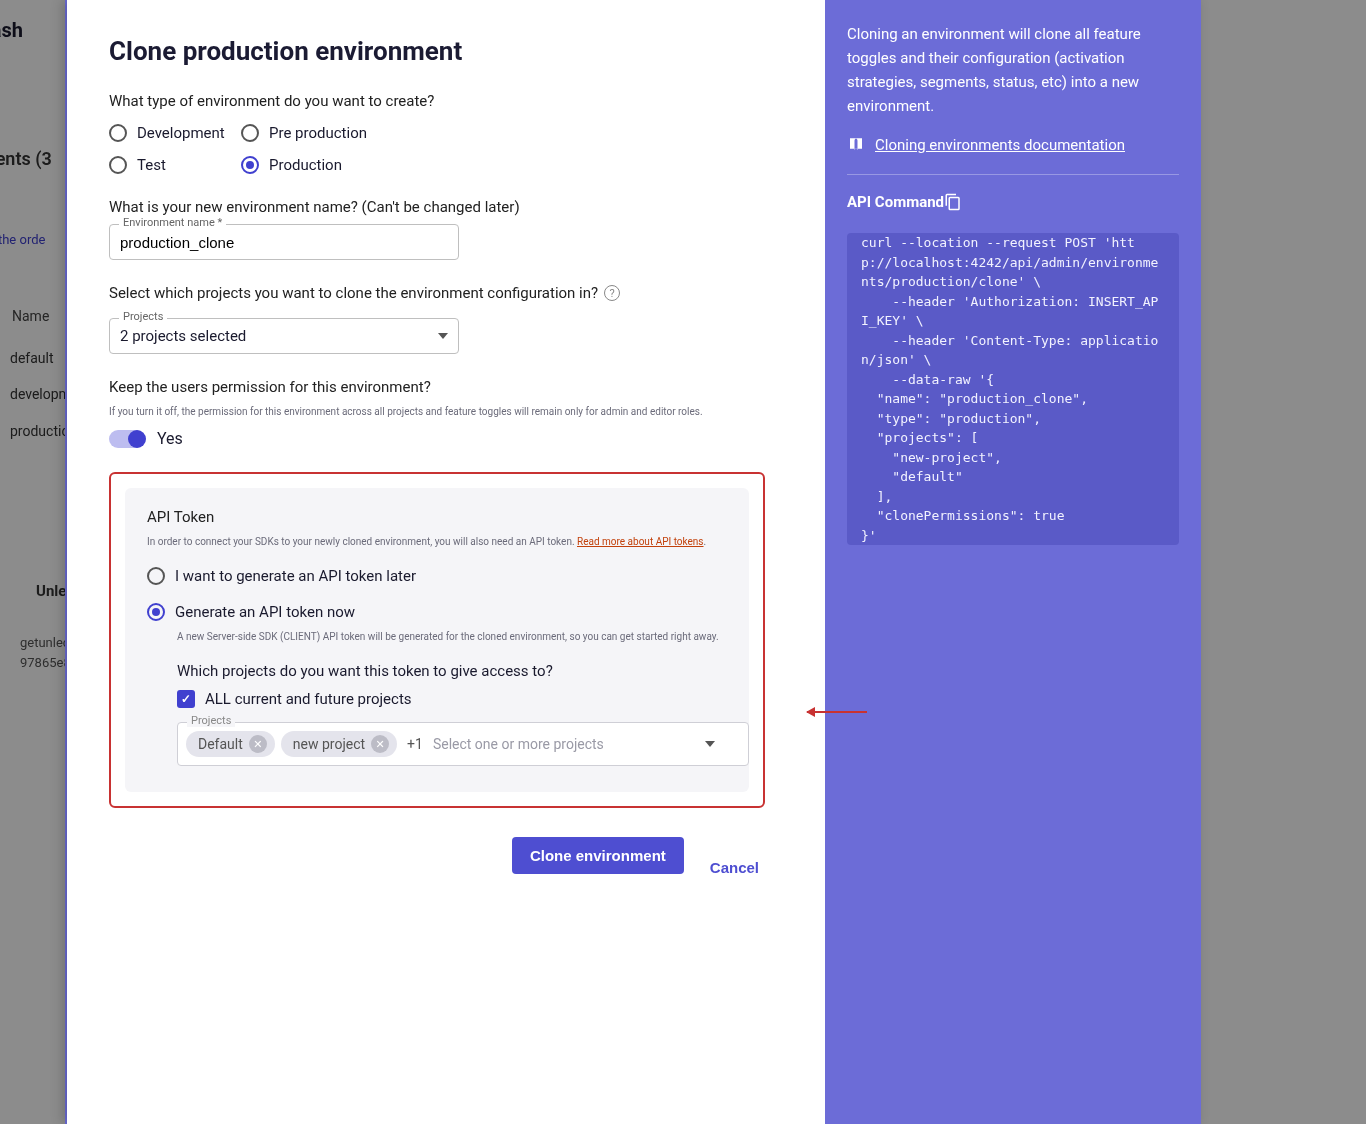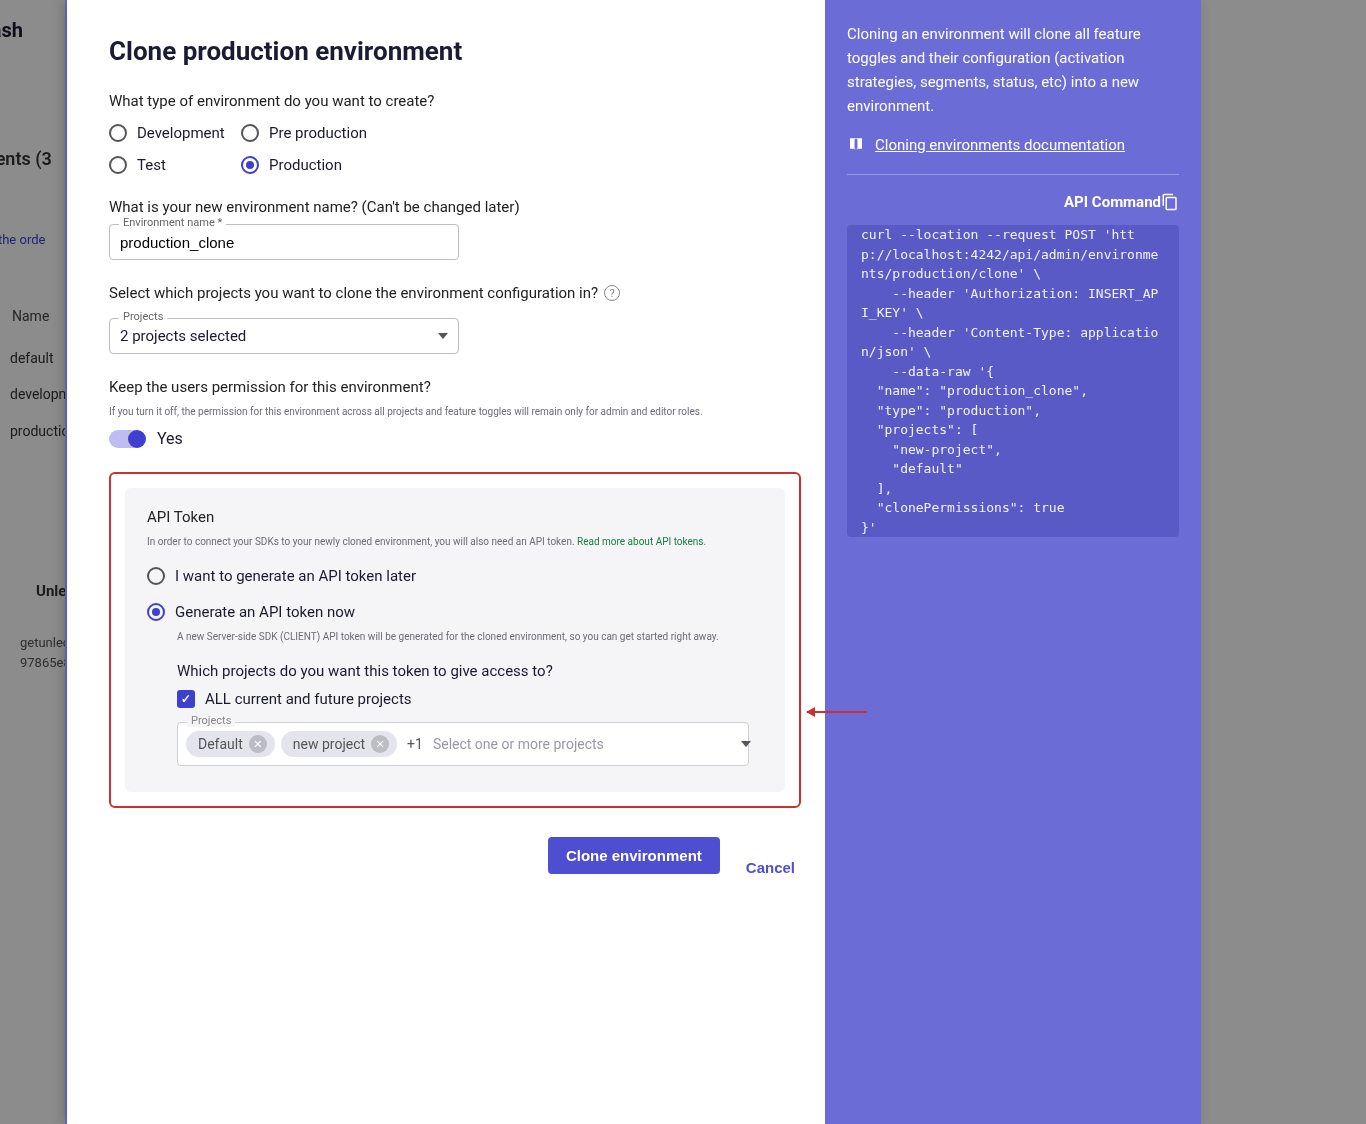--- a/index.html
+++ b/index.html
@@ -9,21 +9,21 @@
   
   .bg-app { position:absolute; inset:0; background:#fff; }
   .bg-overlay { position:absolute; inset:0; background:rgba(0,0,0,0.45); }
   .bg-header { position:absolute; left:0; top:0; height:60px; width:100%; background:#fff; display:flex; align-items:center; padding-left:0; font-weight:700; font-size:20px; color:#1a1a2e; }
   .bg-header span { position:absolute; left:-20px; top:18px; }
   .bg-row { position:absolute; left:0; color:#333; font-size:14px; }
 
   
   .modal { position:absolute; left:67px; top:0; bottom:0; width:1134px; display:flex; background:#fff; box-shadow:-4px 0 12px rgba(0,0,0,0.2); }
   .modal-left-border { position:absolute; left:65px; top:0; bottom:0; width:2px; background:#6c6cd7; }
-  .main { flex:1; padding:28px 24px 20px 42px; overflow:auto; }
+  .main { flex:1; padding:28px 60px 20px 42px; overflow:auto; }
   .rail { width:376px; background:#6c6cd7; color:#fff; padding:22px 22px; font-size:15px; }
 
   h1 { font-size:26px; font-weight:700; margin:8px 0 26px 0; color:#1b1b33; }
   .label-q { font-size:15px; color:#222; margin:0 0 8px 0; }
   .field-wrap { position:relative; display:inline-block; }
   .float-label { position:absolute; top:-8px; left:10px; font-size:11px; color:#666; background:#fff; padding:0 4px; }
   input.text-input { width:350px; height:36px; border:1px solid #bfbfbf; border-radius:4px; padding:4px 10px; font-size:15px; }
 
   .section { margin-bottom:24px; }
 
@@ -44,21 +44,21 @@
   .muted { color:#6b6b7a; font-size:10px; line-height:1.5; }
 
   .toggle-row { display:flex; align-items:center; gap:12px; margin-top:10px; }
   .toggle { width:36px; height:18px; background:#bdbdf0; border-radius:10px; position:relative; cursor:pointer; }
   .toggle .knob { width:18px; height:18px; background:#4040cf; border-radius:50%; position:absolute; right:-1px; top:0; }
 
   
   .highlight { border:2px solid #c83232; border-radius:6px; padding:14px; }
   .hl-inner { background:#f5f5f8; border-radius:6px; padding:20px 22px 26px 22px; }
   .hl-title { font-size:15px; color:#222; margin-bottom:8px; }
-  .link { color:#15803d; cursor:pointer; }
+  .link { color:#c2410c; text-decoration:underline; cursor:pointer; }
 
   .radio-v { display:flex; flex-direction:column; gap:18px; margin-top:18px; }
   .radio-v .radio-item { align-items:flex-start; }
   .sub-desc { margin-left:30px; margin-top:8px; }
 
   .sub-q { margin:18px 0 10px 30px; font-size:15px; }
   .check-row { display:flex; align-items:center; gap:10px; margin-left:30px; font-size:15px; }
   .checkbox { width:18px; height:18px; background:#4040cf; border-radius:3px; display:flex; align-items:center; justify-content:center; color:#fff; font-size:12px; font-weight:700; }
 
   .chip-select { position:relative; margin:14px 0 0 0; }
@@ -72,21 +72,21 @@
 
   .footer { display:flex; justify-content:flex-end; gap:20px; margin-top:26px; align-items:center; }
   .btn-primary { background:#4e4ed1; color:#fff; border:none; border-radius:4px; padding:10px 18px; font-size:15px; font-weight:600; cursor:pointer; }
   .btn-text { background:none; border:none; color:#4e4ed1; font-size:15px; font-weight:600; cursor:pointer;margin-top:24px; }
 
   
   .rail p { margin:0 0 18px 0; line-height:1.6; }
   .rail-link-row { display:flex; align-items:center; gap:10px; margin-bottom:20px; }
   .rail-link { color:#fff; text-decoration:underline; cursor:pointer; }
   .rail hr { border:none; border-top:1px solid rgba(255,255,255,0.3); margin:0 0 18px 0; }
-  .rail-cmd-row { display:flex; justify-content:flex-end; align-items:center; margin-bottom:14px; }
+  .rail-cmd-row { display:flex; justify-content:flex-start; align-items:center; margin-bottom:22px; }
   .rail-cmd-title { font-weight:700; }
   .code-block { background:#5a5ac7; border-radius:4px; padding:0 14px; font-family: Menlo, Consolas, monospace; font-size:13px; line-height:1.5; white-space:pre-wrap; word-break:break-all; color:#f2f2ff; }
 
   .arrow { position:absolute; left:807px; top:711px; width:60px; height:2px; background:#c83232; }
   .arrow::before { content:''; position:absolute; left:-1px; top:-4px; border-right:9px solid #c83232; border-top:5px solid transparent; border-bottom:5px solid transparent; }
 
   svg.icon { width:18px; height:18px; fill:#fff; }
 </style>
 </head>
 <body>

